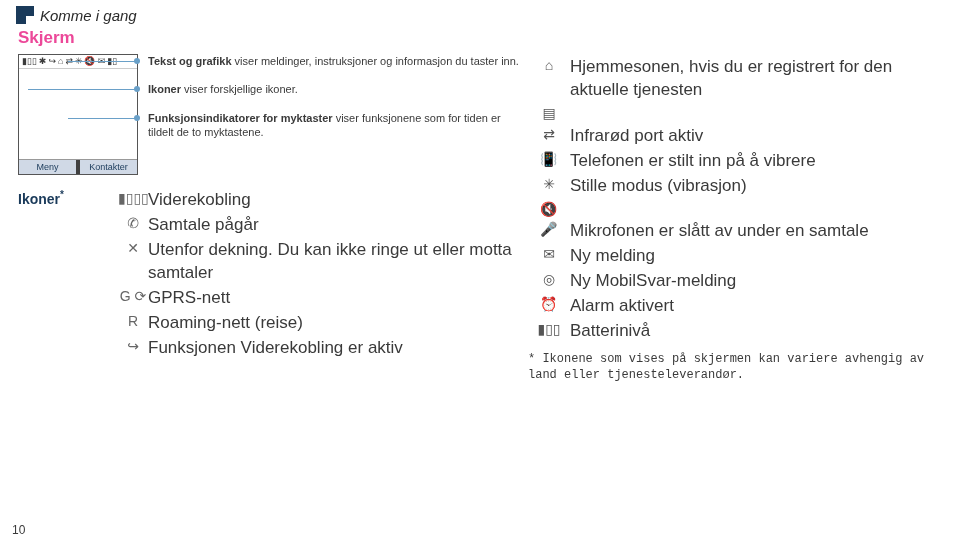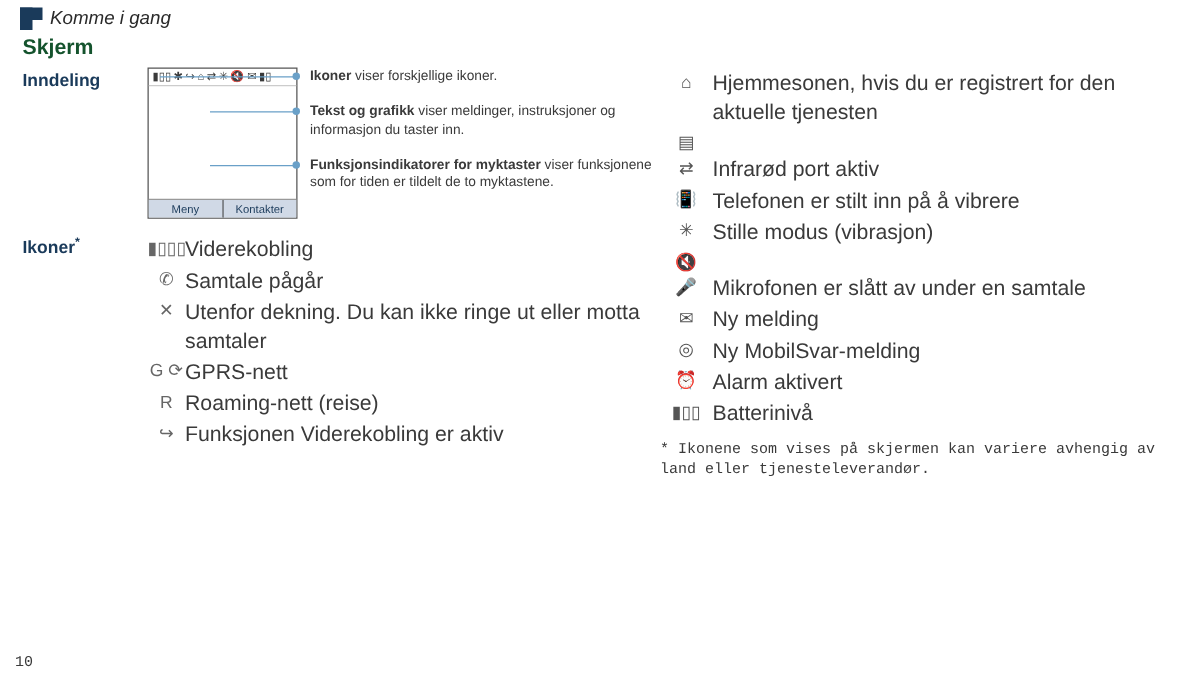--- a/index.html
+++ b/index.html
@@ -9,21 +9,21 @@
     color: #3a3a3a;
     margin: 0;
     padding: 0;
     width: 960px;
     height: 545px;
     position: relative;
     background: #fff;
   }
   .topbar {
     display: flex;
-    align-items: flex-start;
+    align-items: center;
     padding: 6px 0 2px 16px;
   }
   .topbar .corner {
     position: relative;
     width: 20px;
     height: 18px;
     margin-right: 4px;
   }
   .topbar .corner::before {
     content: "";
@@ -42,21 +42,21 @@
     background: #1a3a5a;
   }
   .topbar-title {
     font-style: italic;
     font-size: 15px;
     color: #2a2a2a;
   }
   .section-heading {
     font-size: 17px;
     font-weight: bold;
-    color: #14532d;
+    color: #ec4899;
     padding: 2px 0 6px 18px;
   }
   .content {
     display: flex;
     padding: 0 10px 0 18px;
   }
   .left {
     width: 510px;
     display: flex;
     flex-direction: column;
@@ -109,21 +109,21 @@
     border-top: 1px solid #999;
   }
   .softkeys span {
     flex: 1;
     text-align: center;
     background: #d0d9e6;
     font-size: 9px;
     color: #1a3a5a;
     padding: 2px 0;
   }
-  .softkeys span:first-child { border-right: 1px solid #404040; }
+  .softkeys span:first-child { border-right: 4px solid #404040; }
   .callouts {
     flex: 1;
     font-size: 11px;
     line-height: 1.3;
   }
   .callout { margin-bottom: 14px; position: relative; }
   .callout-title { font-weight: bold; }
   .callout::before {
     content: "";
     position: absolute;
@@ -168,67 +168,65 @@
     font-size: 12px;
     margin-top: 8px;
     line-height: 1.35;
     font-family: Liberation Mono, monospace;
   }
   .pagenum {
     position: absolute;
     left: 12px;
     bottom: 8px;
     font-size: 12px;
-    font-family: Liberation Mono, monospace;
   }
 </style>
 </head>
 <body>
 
 <div class="topbar">
   <div class="corner"></div>
   <div class="topbar-title">Komme i gang</div>
 </div>
 
 <div class="section-heading">Skjerm</div>
 
 <div class="content">
   <div class="left">
 
     <div class="row">
-      <div class="rowlabel">Inndeling</div>
       <div class="rowbody diagram">
         <div class="phone-box">
           <div class="status-row">
             <span>▮▯▯</span>
             <span>✱</span>
             <span>↪</span>
             <span>⌂</span>
             <span>⇄</span>
             <span>✳</span>
             <span>🔇</span>
             <span>✉</span>
             <span>▮▯</span>
           </div>
           <div class="phone-middle"></div>
           <div class="softkeys">
             <span>Meny</span>
             <span>Kontakter</span>
           </div>
         </div>
         <div class="callouts">
+          <div class="callout c2">
+            <div class="callout-line"></div>
+            <span class="callout-title">Tekst og grafikk</span>
+            <span>viser meldinger, instruksjoner og informasjon du taster inn.</span>
+          </div>
           <div class="callout c1">
             <div class="callout-line"></div>
             <span class="callout-title">Ikoner</span>
             <span>viser forskjellige ikoner.</span>
-          </div>
-          <div class="callout c2">
-            <div class="callout-line"></div>
-            <span class="callout-title">Tekst og grafikk</span>
-            <span>viser meldinger, instruksjoner og informasjon du taster inn.</span>
           </div>
           <div class="callout c3">
             <div class="callout-line"></div>
             <span class="callout-title">Funksjonsindikatorer for myktaster</span>
             <span>viser funksjonene som for tiden er tildelt de to myktastene.</span>
           </div>
         </div>
       </div>
     </div>
 

